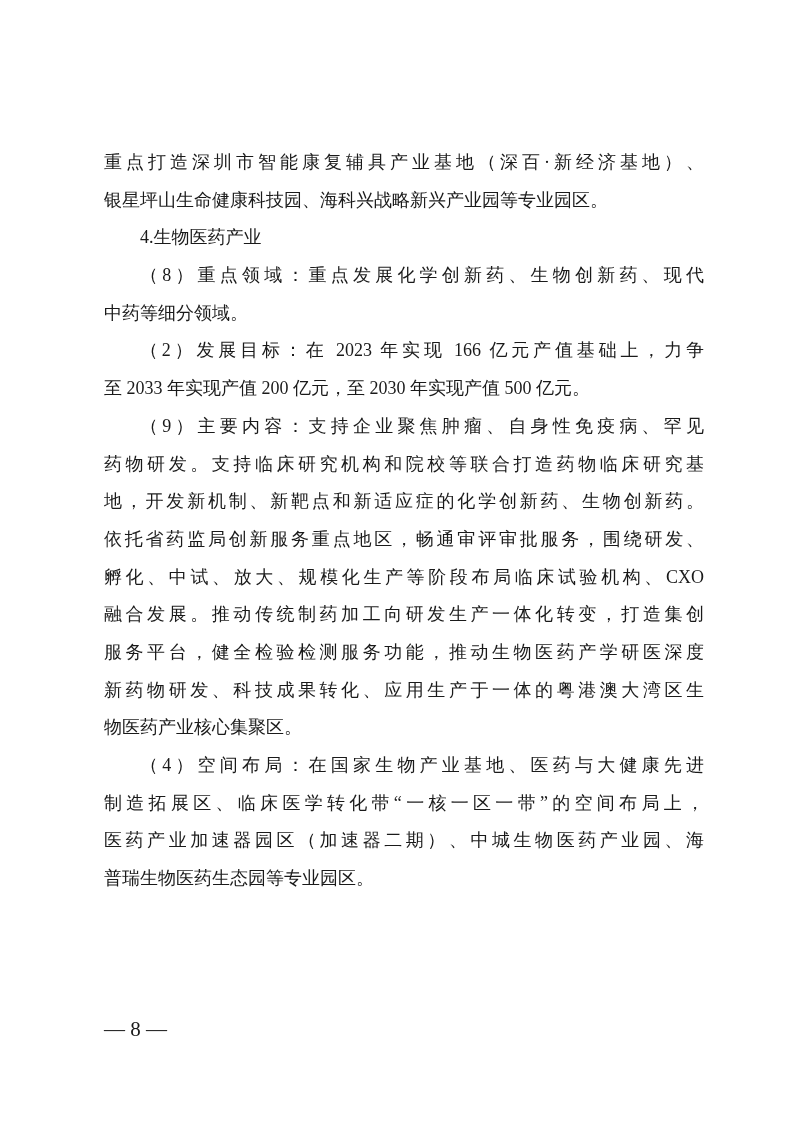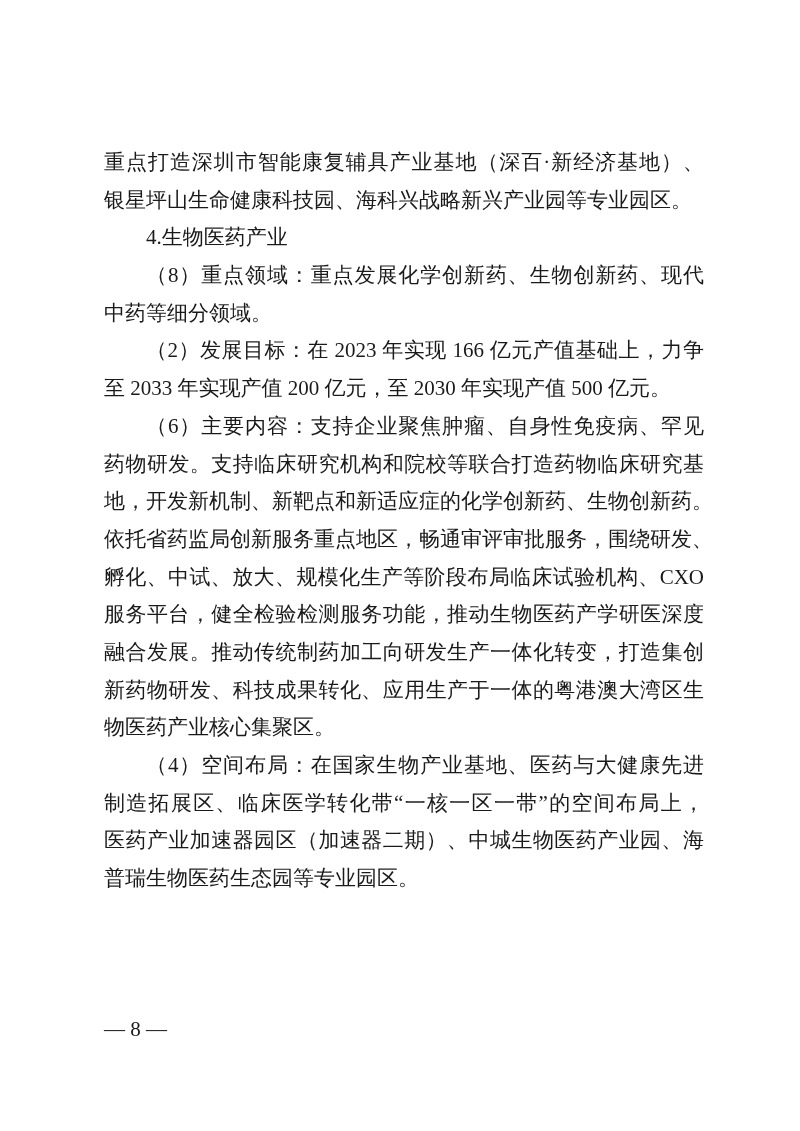--- a/index.html
+++ b/index.html
@@ -21,21 +21,21 @@
     width: 800px; height: 1131px;
     background: #ffffff;
   }
   .text-block {
     position: absolute;
     left: 104px;
     top: 144px;
     width: 600px;
   }
   .line {
-    font-size: 21px;
+    font-size: 18px;
     line-height: 37.7px;
     height: 37.7px;
     white-space: nowrap;
     text-align: left;
     font-family: Liberation Serif, serif;
   }
   
   .j {
     text-align: justify;
     text-align-last: justify;
@@ -60,27 +60,27 @@
 <div class="page">
 
   <div class="text-block">
     <div class="line j">重点打造深圳市智能康复辅具产业基地（深百·新经济基地）、</div>
     <div class="line">银星坪山生命健康科技园、海科兴战略新兴产业园等专业园区。</div>
     <div class="line ind">4.生物医药产业</div>
     <div class="line ind j">（8）重点领域：重点发展化学创新药、生物创新药、现代</div>
     <div class="line">中药等细分领域。</div>
     <div class="line ind j">（2）发展目标：在 2023 年实现 166 亿元产值基础上，力争</div>
     <div class="line">至 2033 年实现产值 200 亿元，至 2030 年实现产值 500 亿元。</div>
-    <div class="line ind j">（6）主要内容：支持企业聚焦肿瘤、自身性免疫病、罕见</div>
+    <div class="line ind j">（9）主要内容：支持企业聚焦肿瘤、自身性免疫病、罕见</div>
     <div class="line j">药物研发。支持临床研究机构和院校等联合打造药物临床研究基</div>
     <div class="line j">地，开发新机制、新靶点和新适应症的化学创新药、生物创新药。</div>
     <div class="line j">依托省药监局创新服务重点地区，畅通审评审批服务，围绕研发、</div>
     <div class="line j">孵化、中试、放大、规模化生产等阶段布局临床试验机构、CXO</div>
+    <div class="line j">融合发展。推动传统制药加工向研发生产一体化转变，打造集创</div>
     <div class="line j">服务平台，健全检验检测服务功能，推动生物医药产学研医深度</div>
-    <div class="line j">融合发展。推动传统制药加工向研发生产一体化转变，打造集创</div>
     <div class="line j">新药物研发、科技成果转化、应用生产于一体的粤港澳大湾区生</div>
     <div class="line">物医药产业核心集聚区。</div>
     <div class="line ind j">（4）空间布局：在国家生物产业基地、医药与大健康先进</div>
     <div class="line j">制造拓展区、临床医学转化带“一核一区一带”的空间布局上，</div>
     <div class="line j">医药产业加速器园区（加速器二期）、中城生物医药产业园、海</div>
     <div class="line">普瑞生物医药生态园等专业园区。</div>
   </div>
 
   <div class="footer">— 8 —</div>
 

